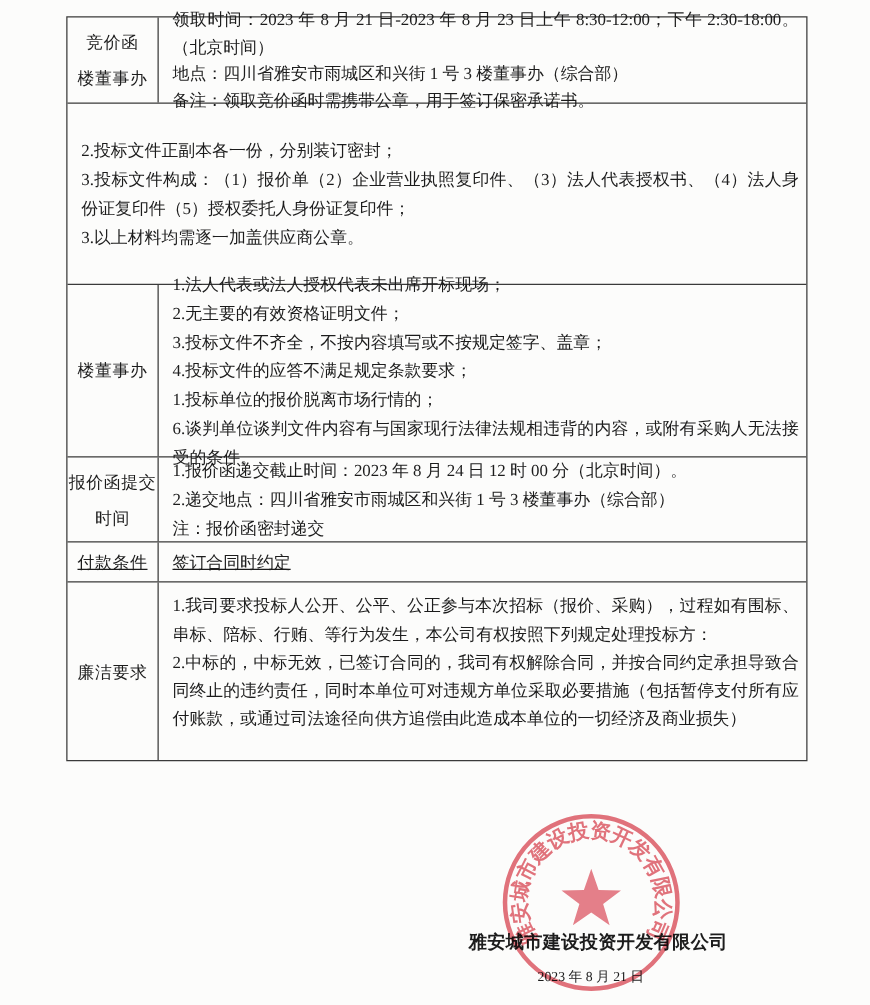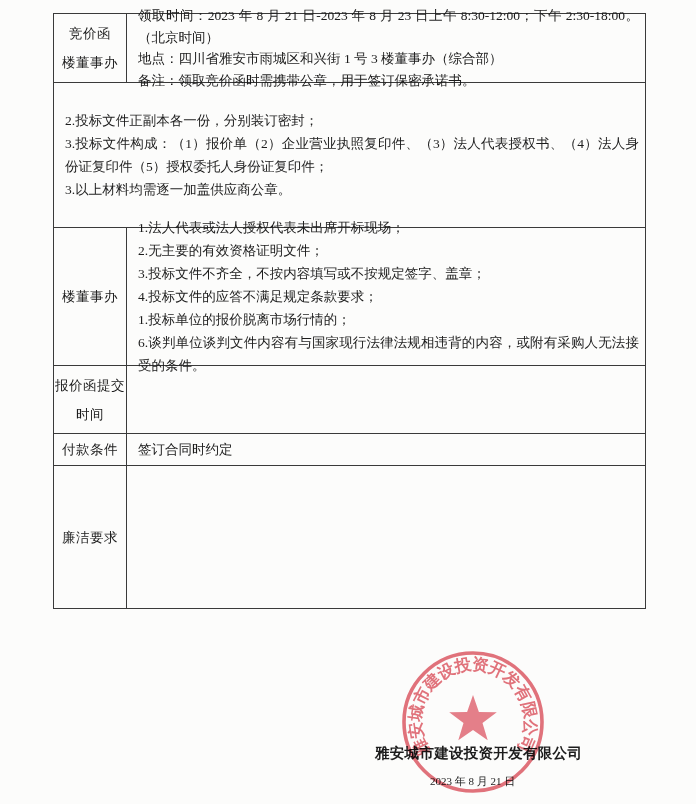--- a/index.html
+++ b/index.html
@@ -20,21 +20,21 @@
   }
   .row {
     display: flex;
     border-bottom: 1px solid #3a3a3a;
   }
   .row:last-child { border-bottom: none; }
   .r1 { height: 69px; }
   .r2 { height: 145px; }
   .r3 { height: 138px; }
   .r4 { height: 68px; font-family: Liberation Serif, serif; }
-  .r5 { height: 32px; }
+  .r5 { height: 32px; text-decoration: underline; }
   .r6 { height: 142px; }
   .cell.label {
     width: 73px;
     flex: 0 0 73px;
     border-right: 1px solid #3a3a3a;
     display: flex;
     flex-direction: column;
     align-items: center;
     justify-content: center;
     text-align: center;
@@ -119,34 +119,43 @@
       <p>1.投标单位的报价脱离市场行情的；</p>
       <p>6.谈判单位谈判文件内容有与国家现行法律法规相违背的内容，或附有采购人无法接受的条件。</p>
     </div>
   </section>
 
   <section class="row r4">
     <div class="cell label">
       <div class="lab-line">报价函提交</div>
       <div class="lab-line">时间</div>
     </div>
+    <div class="cell body">
+      <p>1.报价函递交截止时间：2023 年 8 月 24 日  12 时 00 分（北京时间）。</p>
+      <p>2.递交地点：四川省雅安市雨城区和兴街 1 号 3 楼董事办（综合部）</p>
+      <p>注：报价函密封递交</p>
+    </div>
   </section>
 
   <section class="row r5">
     <div class="cell label">
       <div class="lab-line">付款条件</div>
     </div>
     <div class="cell body">
       <p>签订合同时约定</p>
     </div>
   </section>
 
   <section class="row r6">
     <div class="cell label">
       <div class="lab-line">廉洁要求</div>
+    </div>
+    <div class="cell body">
+      <p>1.我司要求投标人公开、公平、公正参与本次招标（报价、采购），过程如有围标、串标、陪标、行贿、等行为发生，本公司有权按照下列规定处理投标方：</p>
+      <p>2.中标的，中标无效，已签订合同的，我司有权解除合同，并按合同约定承担导致合同终止的违约责任，同时本单位可对违规方单位采取必要措施（包括暂停支付所有应付账款，或通过司法途径向供方追偿由此造成本单位的一切经济及商业损失）</p>
     </div>
   </section>
 
 </div>
 
 <div class="company-line">雅安城市建设投资开发有限公司</div>
 <div class="date-line">2023 年 8 月 21 日</div>
 
 <svg class="seal" viewBox="0 0 148 148" width="148" height="148" xmlns="http://www.w3.org/2000/svg" aria-hidden="true">
   <defs>

